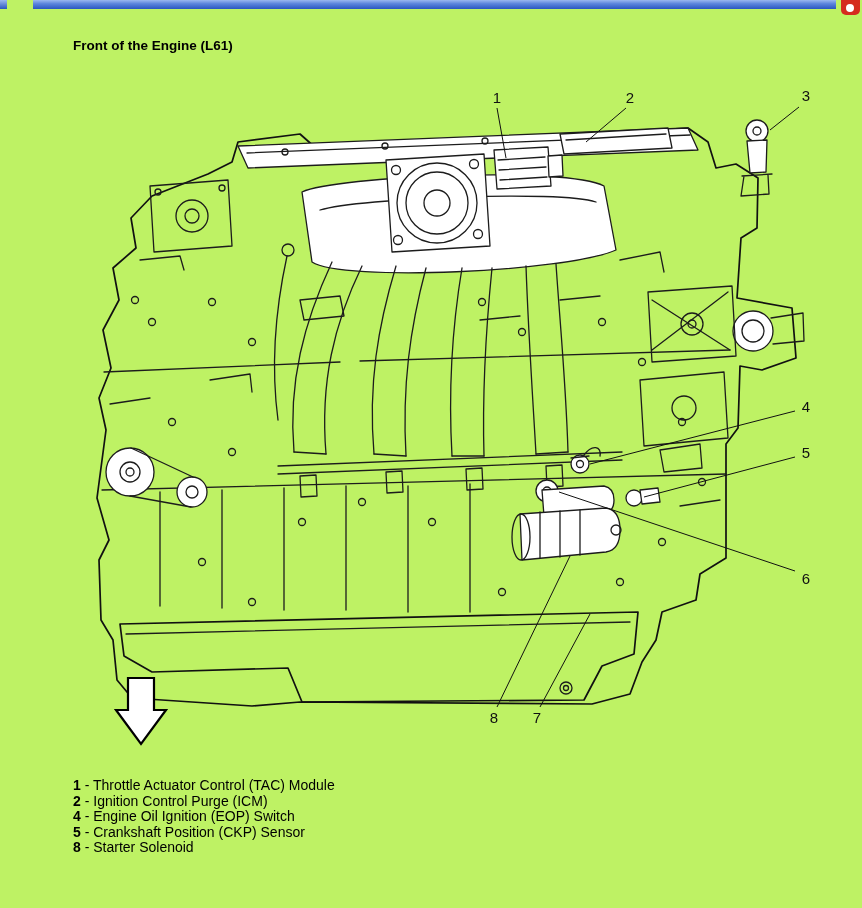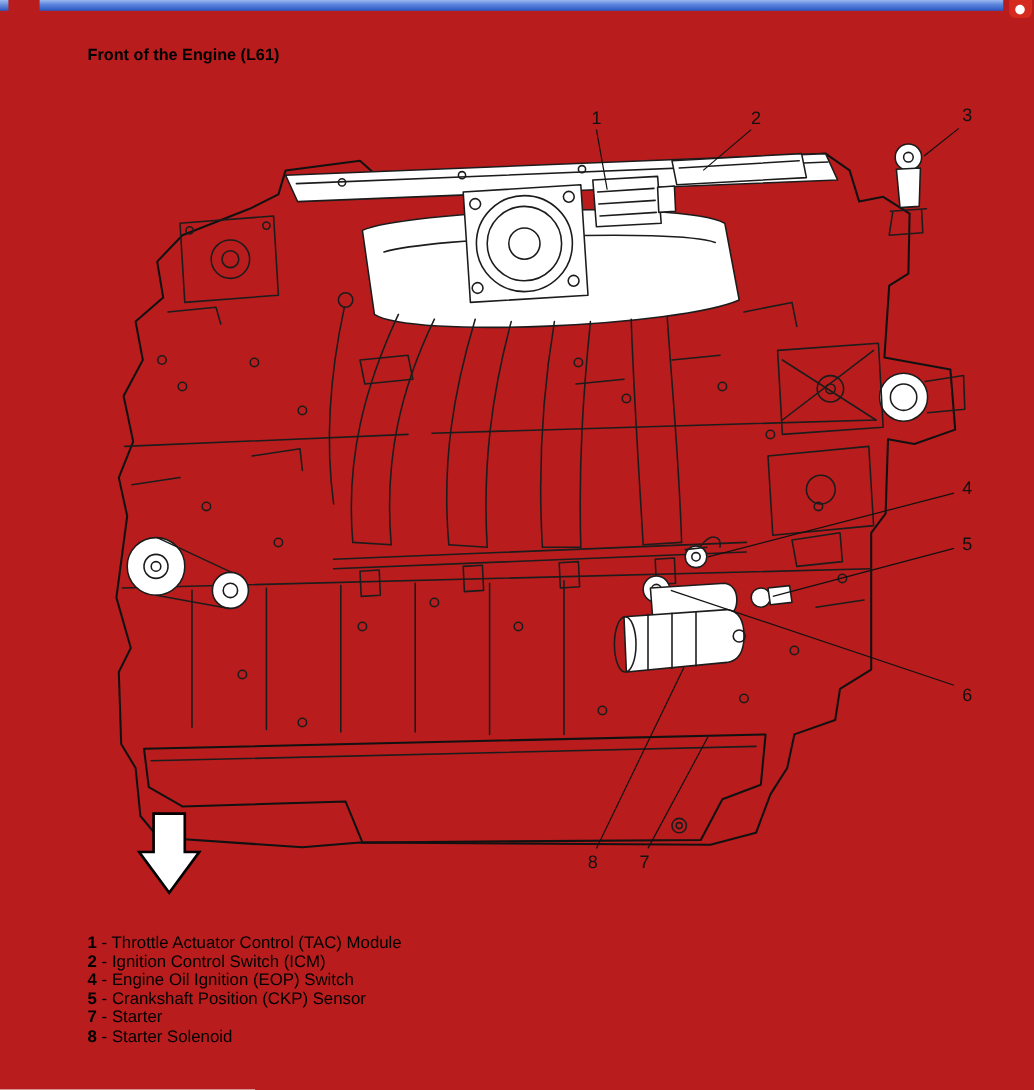--- a/index.html
+++ b/index.html
@@ -1,17 +1,17 @@
 <!DOCTYPE html>
 <html><head>
 <meta charset="utf-8">
 <style>
   html,body { margin:0; padding:0; background:#e9e9e9; }
   .page {
-    position:relative; width:862px; height:908px; background:#b91c1c;
+    position:relative; width:862px; height:908px; background:#bef264;
     font-family:"Liberation Sans", sans-serif; overflow:hidden;
     margin:0 auto;
   }
   
   .topbar {
     position:absolute; top:0; left:33px; width:803px; height:9px;
     background:linear-gradient(#9bb8ef 0%, #5d86dd 40%, #2a57c0 100%);
   }
   .topbar-notch {
     position:absolute; top:0; left:0; width:7px; height:9px;
@@ -237,20 +237,19 @@
       <text class="callout-num" x="494" y="723" text-anchor="middle">8</text>
     </g>
 
     <g>
       <path class="arrow" d="M128,678 L154,678 L154,710 L166,710 L141,744 L116,710 L128,710 Z"></path>
     </g>
   </svg>
 
   <div class="legend">
     <div class="legend-row"><span class="legend-num">1</span><span> - </span><span>Throttle Actuator Control (TAC) Module</span></div>
-    <div class="legend-row"><span class="legend-num">2</span><span> - </span><span>Ignition Control Switch (ICM)</span></div>
+    <div class="legend-row"><span class="legend-num">2</span><span> - </span><span>Ignition Control Purge (ICM)</span></div>
     <div class="legend-row"><span class="legend-num">4</span><span> - </span><span>Engine Oil Ignition (EOP) Switch</span></div>
     <div class="legend-row"><span class="legend-num">5</span><span> - </span><span>Crankshaft Position (CKP) Sensor</span></div>
-    <div class="legend-row"><span class="legend-num">7</span><span> - </span><span>Starter</span></div>
     <div class="legend-row"><span class="legend-num">8</span><span> - </span><span>Starter Solenoid</span></div>
   </div>
 
 </div>
 
 </body></html>

